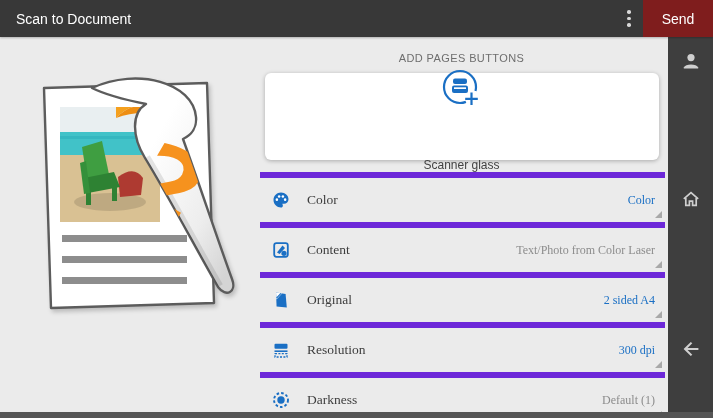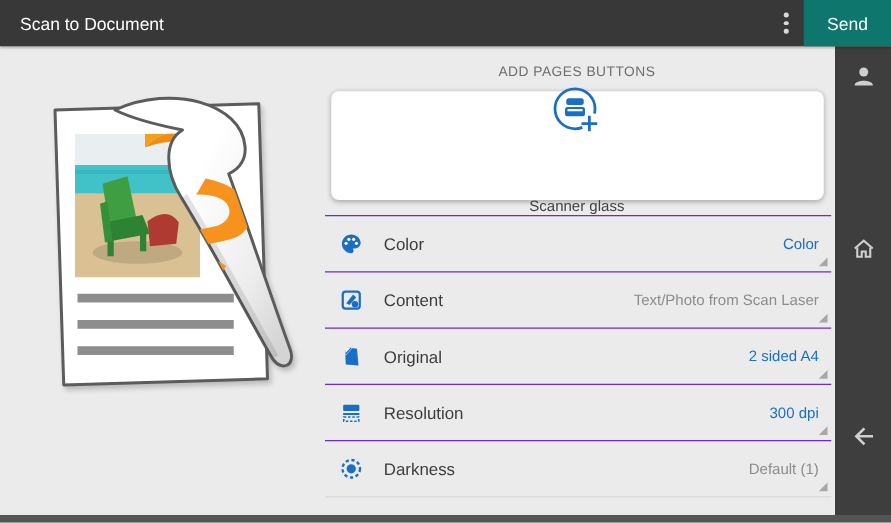--- a/index.html
+++ b/index.html
@@ -49,22 +49,22 @@
   }
   .pad-btn{
     flex:1;display:flex;flex-direction:column;align-items:center;justify-content:center;
     background:none;border:none;cursor:pointer;padding:6px 0 0;font-family:inherit;gap:42px;
   }
   .pad-label{font-size:12px;color:#424242;margin-top:2px;}
   .pad-btn.disabled .pad-label{color:#c2c2c2;}
   
   .rows{margin:12px 3px 0 5px;border-bottom:1px solid #d9d9d9;}
   .row{
-    position:relative;height:44px;border-top:1px solid #6d28d9;display:flex;
-    align-items:center;cursor:pointer;
+    position:relative;height:44px;border-top:6px solid #6d28d9;display:flex;
+    align-items:center;cursor:pointer;font-family:Liberation Serif, serif;
   }
   .row-icon{width:18px;height:18px;margin-left:12px;flex:0 0 auto;display:flex;}
   .row-label{font-size:13.5px;color:#3d3d3d;margin-left:17px;}
   .row-value{margin-left:auto;margin-right:10px;font-size:12px;}
   .row-value.accent{color:#1a6fc4;}
   .row-value.muted{color:#8c8c8c;}
   .row-grip{
     position:absolute;right:3px;bottom:4px;width:0;height:0;
     border-left:7px solid transparent;border-bottom:7px solid #a8a8a8;
   }
@@ -75,21 +75,21 @@
 <div class="app">
 
   <div class="topbar">
     <span class="topbar-title">Scan to Document</span>
     <span class="topbar-spacer"></span>
     <button class="kebab">
       <i></i>
         <i></i>
         <i></i>
     </button>
-    <button class="send-btn" style="background:#0f766e">Send</button>
+    <button class="send-btn" style="background:#7f1d1d">Send</button>
   </div>
 
   <div class="preview">
     <svg width="210" height="245" viewBox="0 0 210 245">
       <defs>
         <linearGradient id="curlG" x1="0" y1="0" x2="1" y2="0.85">
           <stop offset="0.40" stop-color="#ffffff"></stop>
           <stop offset="0.78" stop-color="#ededed"></stop>
           <stop offset="1" stop-color="#d4d4d4"></stop>
         </linearGradient>
@@ -168,21 +168,21 @@
 
       <div class="row">
         <span class="row-icon">
           <svg width="18" height="18" viewBox="0 0 18 18">
             <rect x="2.2" y="2.2" width="13.6" height="13.6" rx="2.2" fill="none" stroke="#1a6fc4" stroke-width="1.8"></rect>
             <path d="M5 11.5 L10.5 4.6 L13 6.9 L7.6 13 Z" fill="#1a6fc4"></path>
             <circle cx="12" cy="12.4" r="2.6" fill="#1a6fc4"></circle>
           </svg>
         </span>
         <span class="row-label">Content</span>
-        <span class="row-value muted">Text/Photo from Scan Laser</span>
+        <span class="row-value muted">Text/Photo from Color Laser</span>
         <span class="row-grip"></span>
       </div>
 
       <div class="row">
         <span class="row-icon">
           <svg width="18" height="18" viewBox="0 0 18 18">
             <path d="M4 1.6 L13.6 3 L14.8 16.4 L4.6 15.6 Z" fill="#1a6fc4"></path>
             <path d="M4 1.6 L10 2.4 L4.5 8.4 Z" fill="#ffffff"></path>
             <path d="M4.6 7 L9 2.3" stroke="#1a6fc4" stroke-width="1.1"></path>
           </svg>

